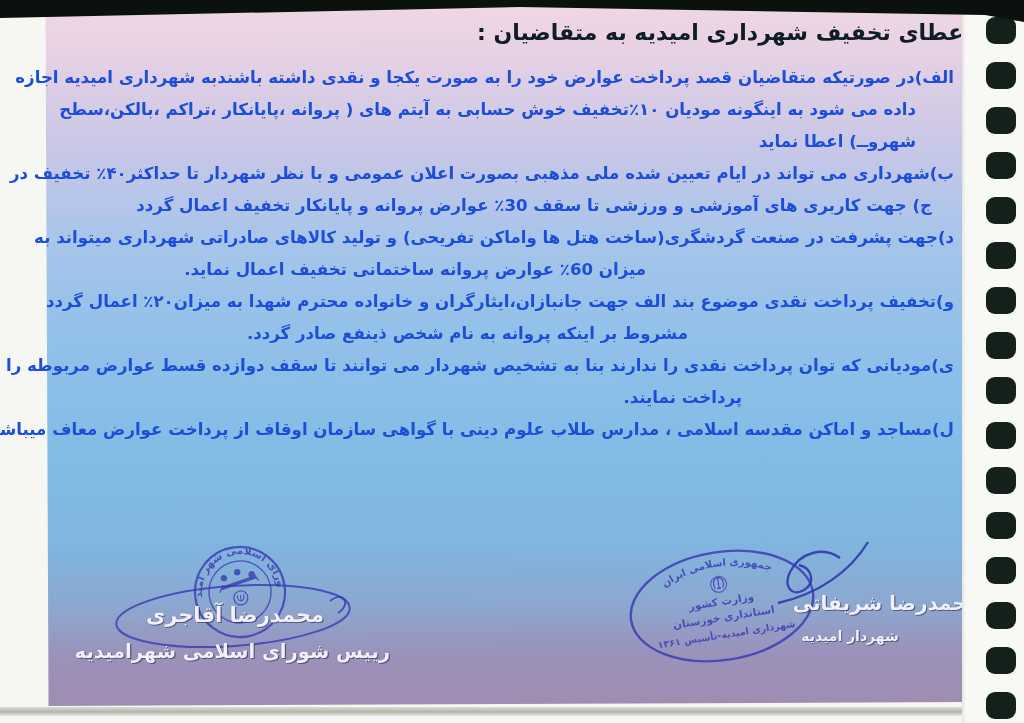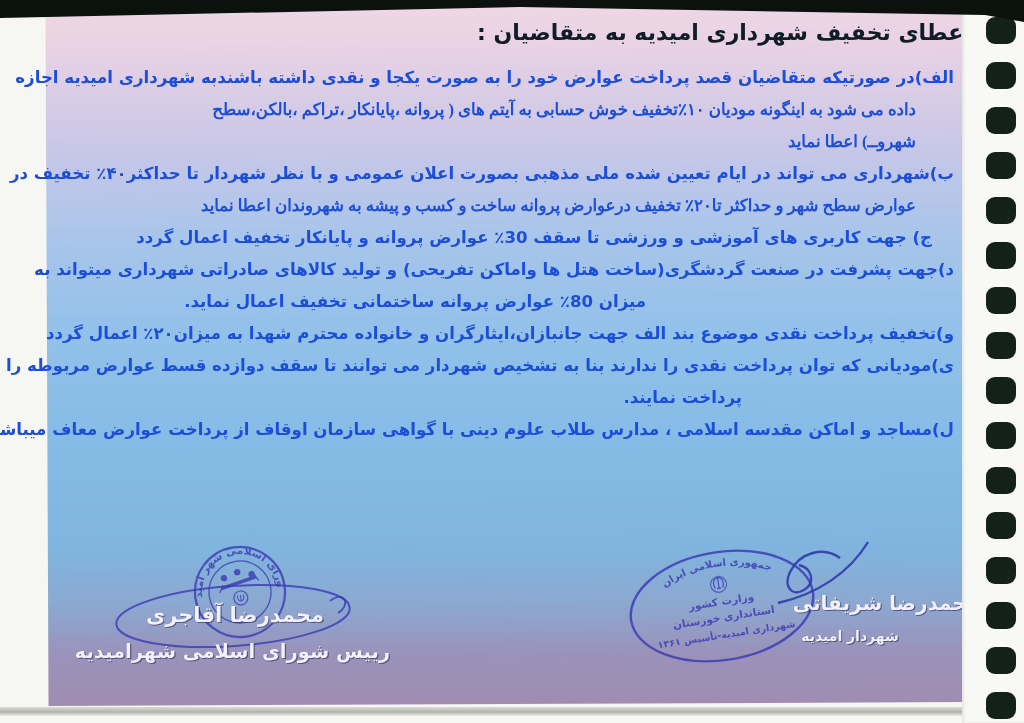--- a/index.html
+++ b/index.html
@@ -29,21 +29,21 @@
     direction:rtl;text-align:right;font-weight:700;
     font-size:22px;color:#0f1d27;letter-spacing:0;white-space:nowrap;
   }
   .text-lines{
     position:absolute;top:62px;right:44px;left:40px;z-index:2;
     direction:rtl;text-align:right;font-weight:700;
     font-size:16.6px;line-height:32px;color:#1d4ed8;
   }
   .line{white-space:nowrap;}
   .start{margin-right:26px;}
-  .hang{margin-right:64px;font-family:Liberation Serif, serif;}
+  .hang{margin-right:64px;}
   .hang-sm{margin-right:48px;}
   .deep-1{margin-right:334px;}
   .deep-2{margin-right:292px;}
   .deep-3{margin-right:238px;text-align:right;}
 
   
   .stamps-svg{position:absolute;left:0;top:0;z-index:3;pointer-events:none;}
 
   .sig-text{
     position:absolute;z-index:4;direction:rtl;text-align:center;
@@ -78,25 +78,25 @@
 
   <div class="page-gradient"></div>
 
   <div class="doc-title">-اعطای تخفیف شهرداری امیدیه به متقاضیان :</div>
 
   <div class="text-lines" id="text-lines">
       <div class="line start">الف)در صورتیکه متقاضیان قصد پرداخت عوارض خود را به صورت یکجا و نقدی داشته باشندبه شهرداری امیدیه اجازه</div>
       <div class="line hang">داده می شود به اینگونه مودیان ۱۰٪تخفیف خوش حسابی به آیتم های ( پروانه ،پایانکار ،تراکم ،بالکن،سطح</div>
       <div class="line hang">شهروــ) اعطا نماید</div>
       <div class="line start">ب)شهرداری می تواند در ایام تعیین شده ملی مذهبی بصورت اعلان عمومی و با نظر شهردار تا حداکثر۴۰٪ تخفیف در</div>
-      <div class="line hang">عوارض سطح شهر و حداکثر تا۲۰٪ تخفیف درعوارض پروانه ساخت و کسب و پیشه به شهروندان اعطا نماید</div>
       <div class="line hang-sm">ج) جهت کاربری های آموزشی و ورزشی تا سقف 30٪ عوارض پروانه و پایانکار تخفیف اعمال گردد</div>
       <div class="line start">د)جهت پشرفت در صنعت گردشگری(ساخت هتل ها واماکن تفریحی) و تولید کالاهای صادراتی شهرداری میتواند به</div>
-      <div class="line deep-1">میزان 80٪ عوارض پروانه ساختمانی تخفیف اعمال نماید.</div>
+      <div class="line deep-1">میزان 60٪ عوارض پروانه ساختمانی تخفیف اعمال نماید.</div>
       <div class="line start">و)تخفیف پرداخت نقدی موضوع بند الف جهت جانبازان،ایثارگران و خانواده محترم شهدا به میزان۲۰٪ اعمال گردد</div>
+      <div class="line deep-2">مشروط بر اینکه پروانه به نام شخص ذینفع صادر گردد.</div>
       <div class="line start">ی)مودیانی که توان پرداخت نقدی را ندارند بنا به تشخیص شهردار می توانند تا سقف دوازده قسط عوارض مربوطه را</div>
       <div class="line deep-3">پرداخت نمایند.</div>
       <div class="line start">ل)مساجد و اماکن مقدسه اسلامی ، مدارس طلاب علوم دینی با گواهی سازمان اوقاف از پرداخت عوارض معاف میباشند</div>
     </div>
 
   <svg class="stamps-svg" width="1024" height="723" viewBox="0 0 1024 723">
     <defs>
       <path id="arcCouncil" d="M 202 592 A 38 38 0 0 1 278 592"></path>
       <path id="arcMuniTop" d="M -76 -4 A 78 46 0 0 1 76 -4"></path>
     </defs>

